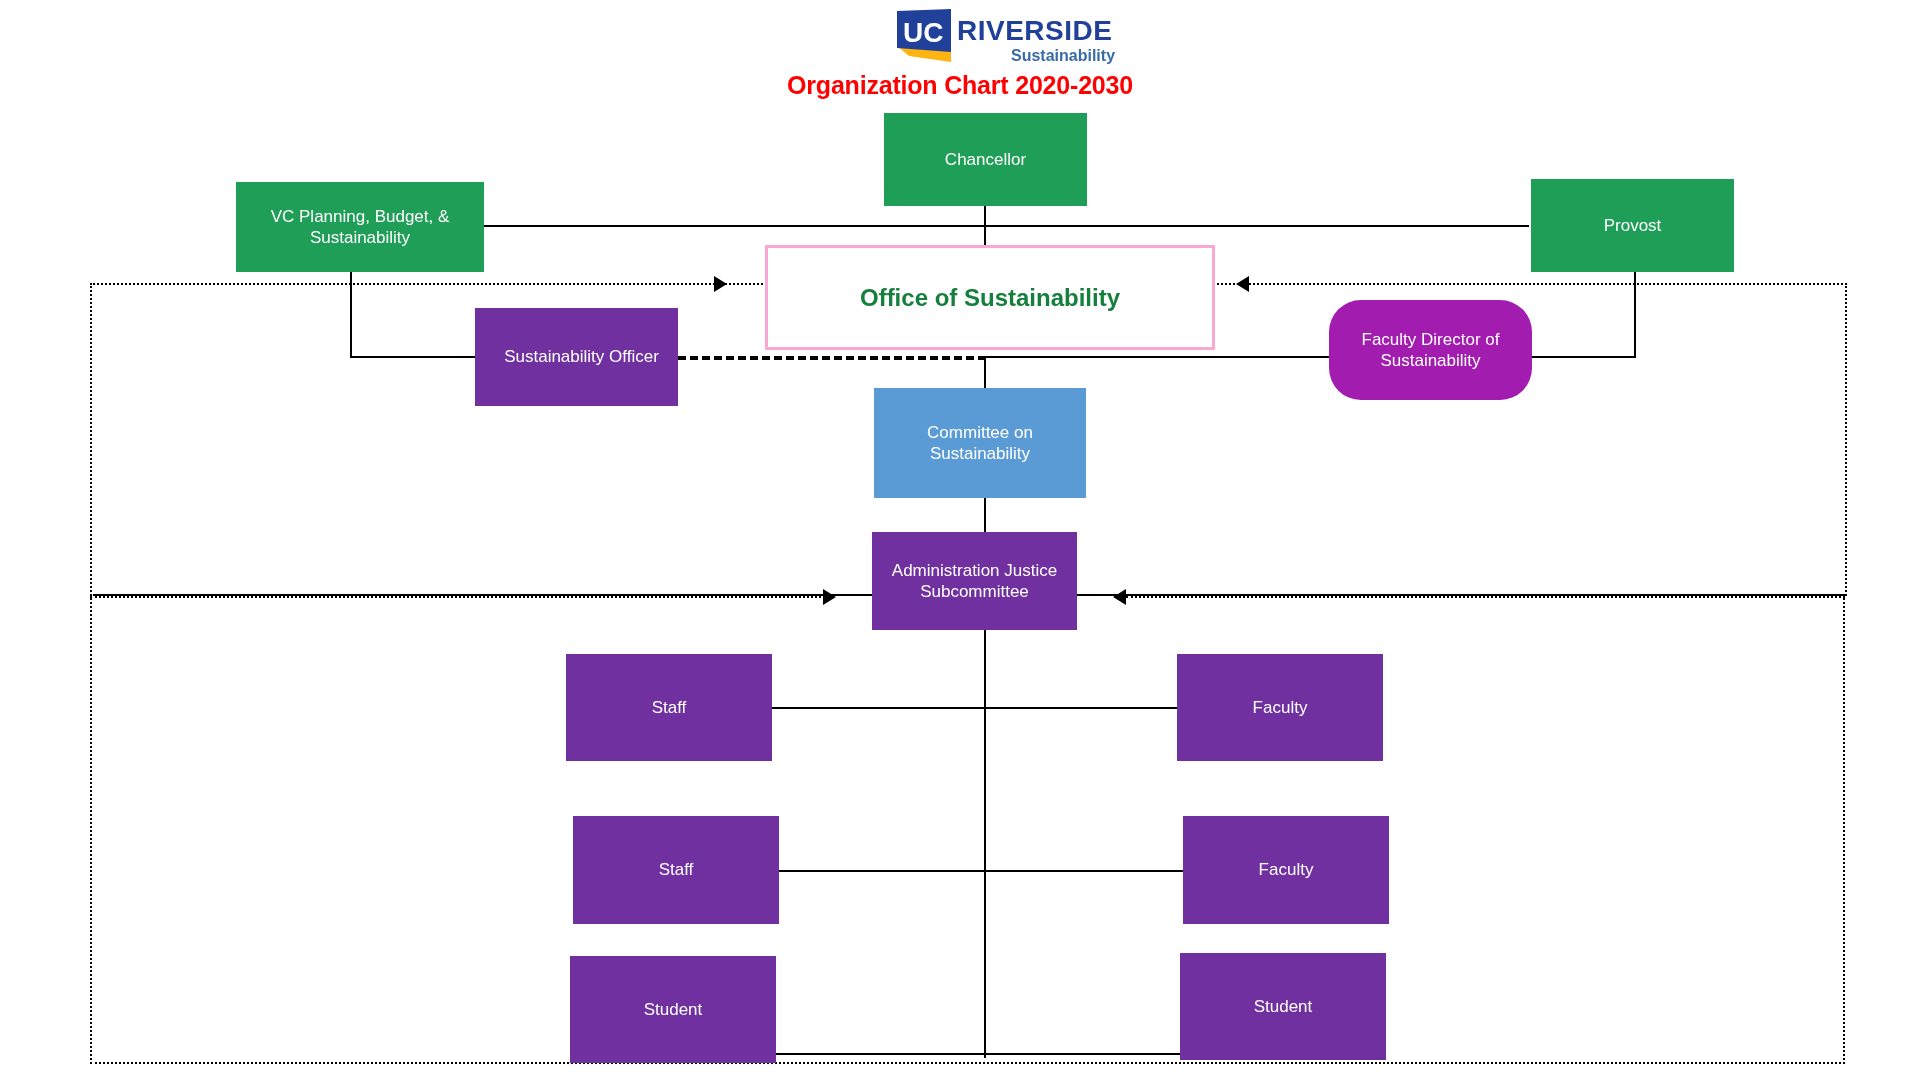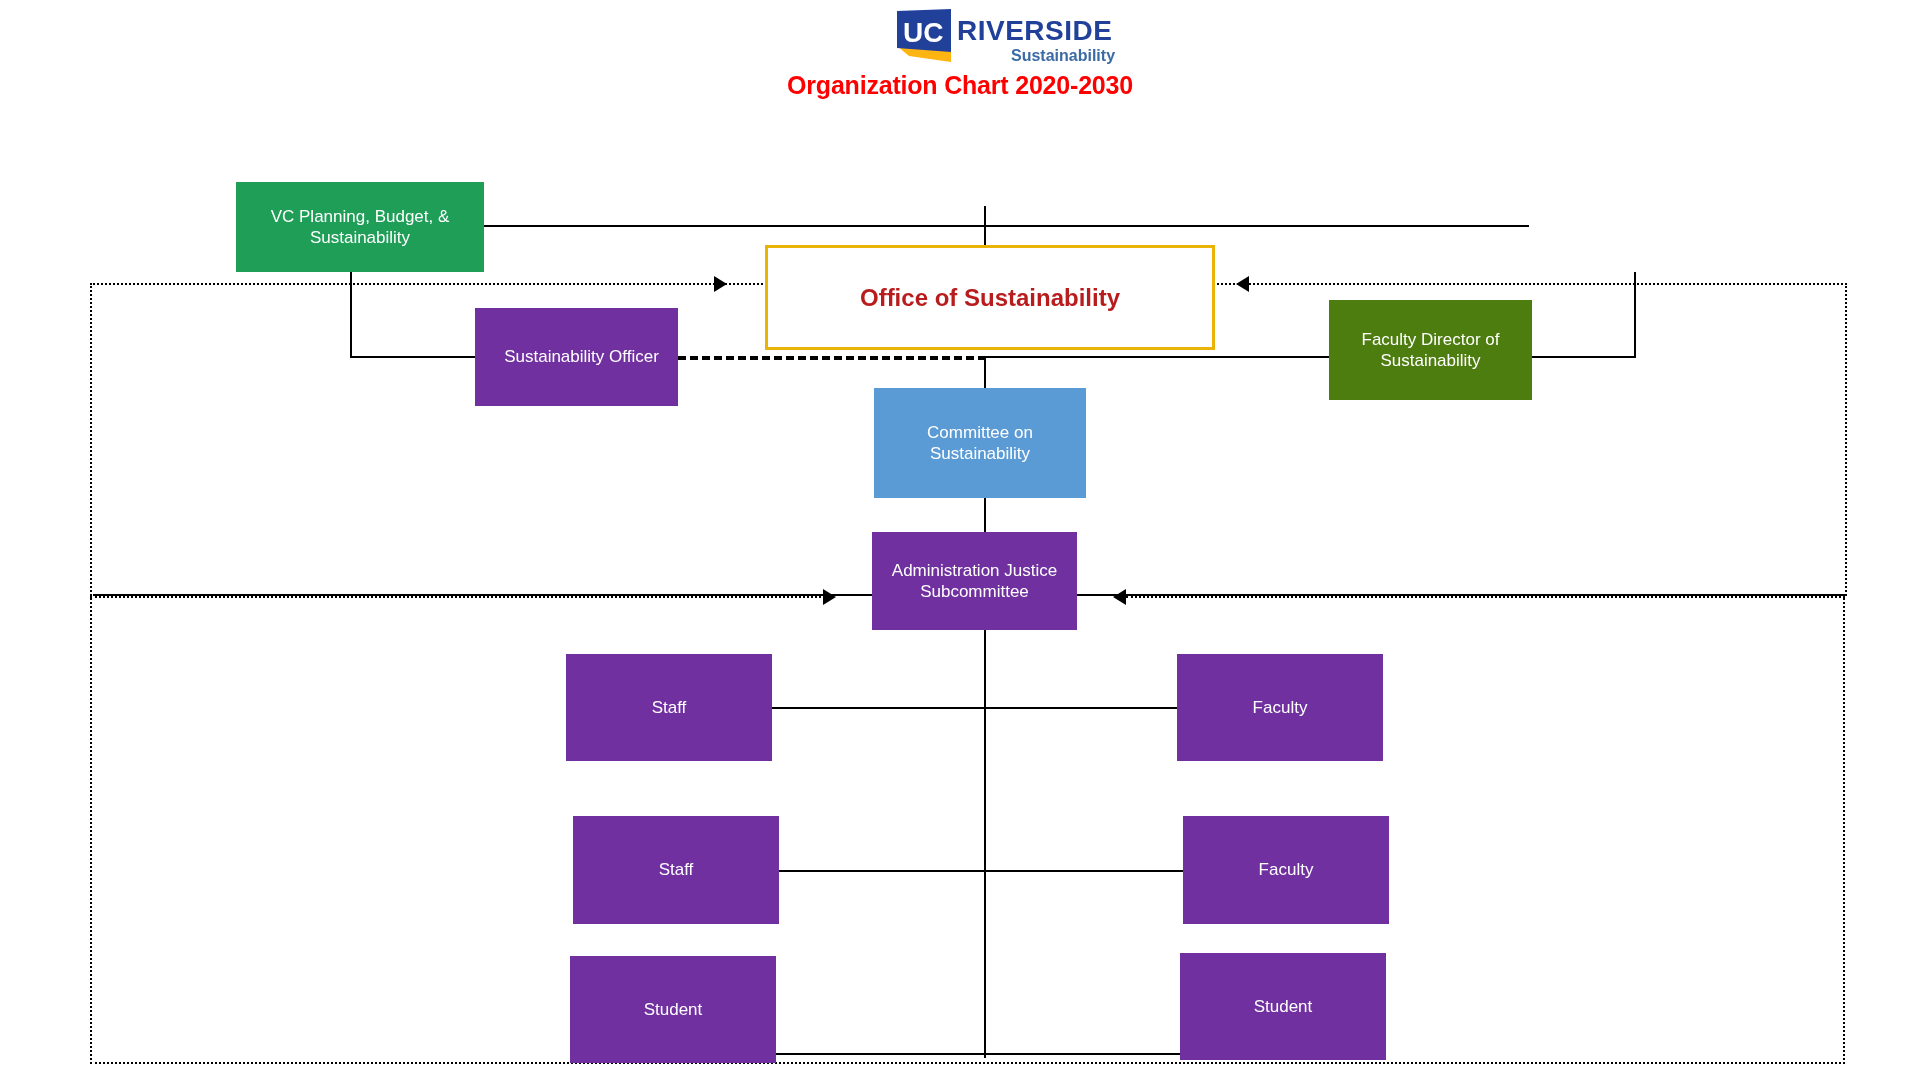--- a/index.html
+++ b/index.html
@@ -52,27 +52,27 @@
     text-align: center;
     color: #ffffff;
     font-size: 17px;
     line-height: 1.25;
     padding: 2px 6px;
   }
   .node span { display: block; }
 
   .green  { background: #1F9E57; }
   .purple { background: #7030A0; }
-  .orange { background: #4d7c0f; }
+  .orange { background: #a21caf; border-radius: 32px; }
   .blue   { background: #5B9BD5; }
 
   .whitebox {
     background: #ffffff;
-    border: 3px solid #eab308;
-    color: #b91c1c;
+    border: 3px solid #f9a8d4;
+    color: #15803d;
     font-weight: bold;
     font-size: 24px;
   }
 
   
   .region {
     position: absolute;
     box-sizing: border-box;
     border: 2px dotted #000000;
     background: transparent;
@@ -170,28 +170,34 @@
   <div class="dotted-h" style="left:1126px; top:596px; width:719px;"></div>
 
   <div class="line vline" style="left:984px; top:630px; height:428px;"></div>
 
   <div class="line hline" style="left:772px; top:707px; width:408px;"></div>
 
   <div class="line hline" style="left:779px; top:870px; width:404px;"></div>
 
   <div class="line hline" style="left:775px; top:1053px; width:407px;"></div>
 
+  <div class="node green" style="left:884px; top:113px; width:203px; height:93px;">
+    <span>Chancellor</span>
+  </div>
 
   <div class="node green" style="left:236px; top:182px; width:248px; height:90px;">
     <div>
       <span>VC Planning, Budget, &amp;</span>
       <span>Sustainability</span>
     </div>
   </div>
 
+  <div class="node green" style="left:1531px; top:179px; width:203px; height:93px;">
+    <span>Provost</span>
+  </div>
 
   <div class="node whitebox" style="left:765px; top:245px; width:450px; height:105px;">
     <span>Office of Sustainability</span>
   </div>
 
   <div class="node purple" style="left:475px; top:308px; width:203px; height:98px;padding-left:16px;">
     <span>Sustainability Officer</span>
   </div>
 
   <div class="node orange" style="left:1329px; top:300px; width:203px; height:100px;">

